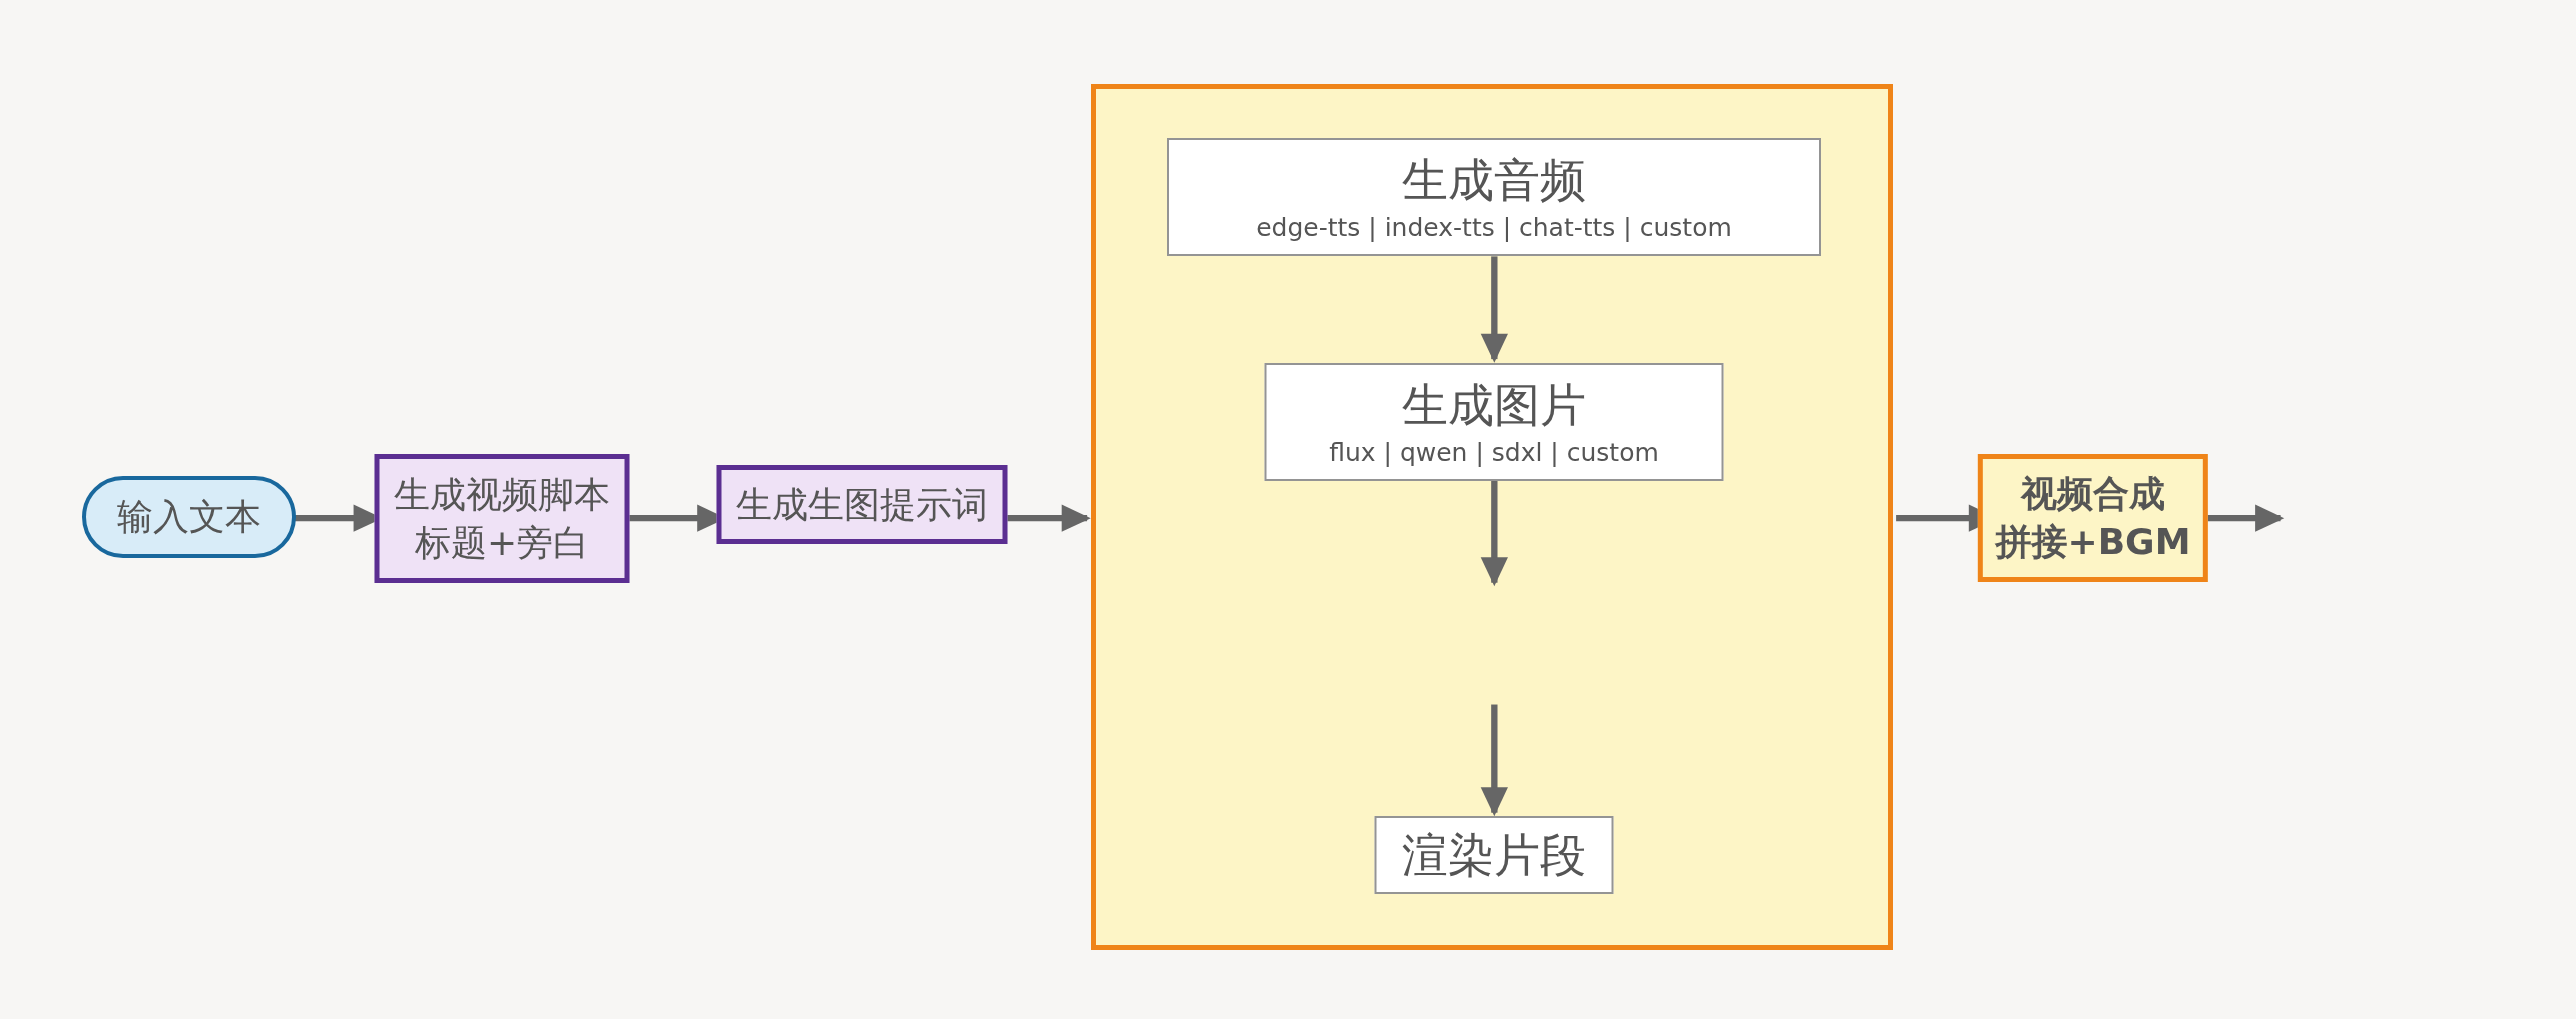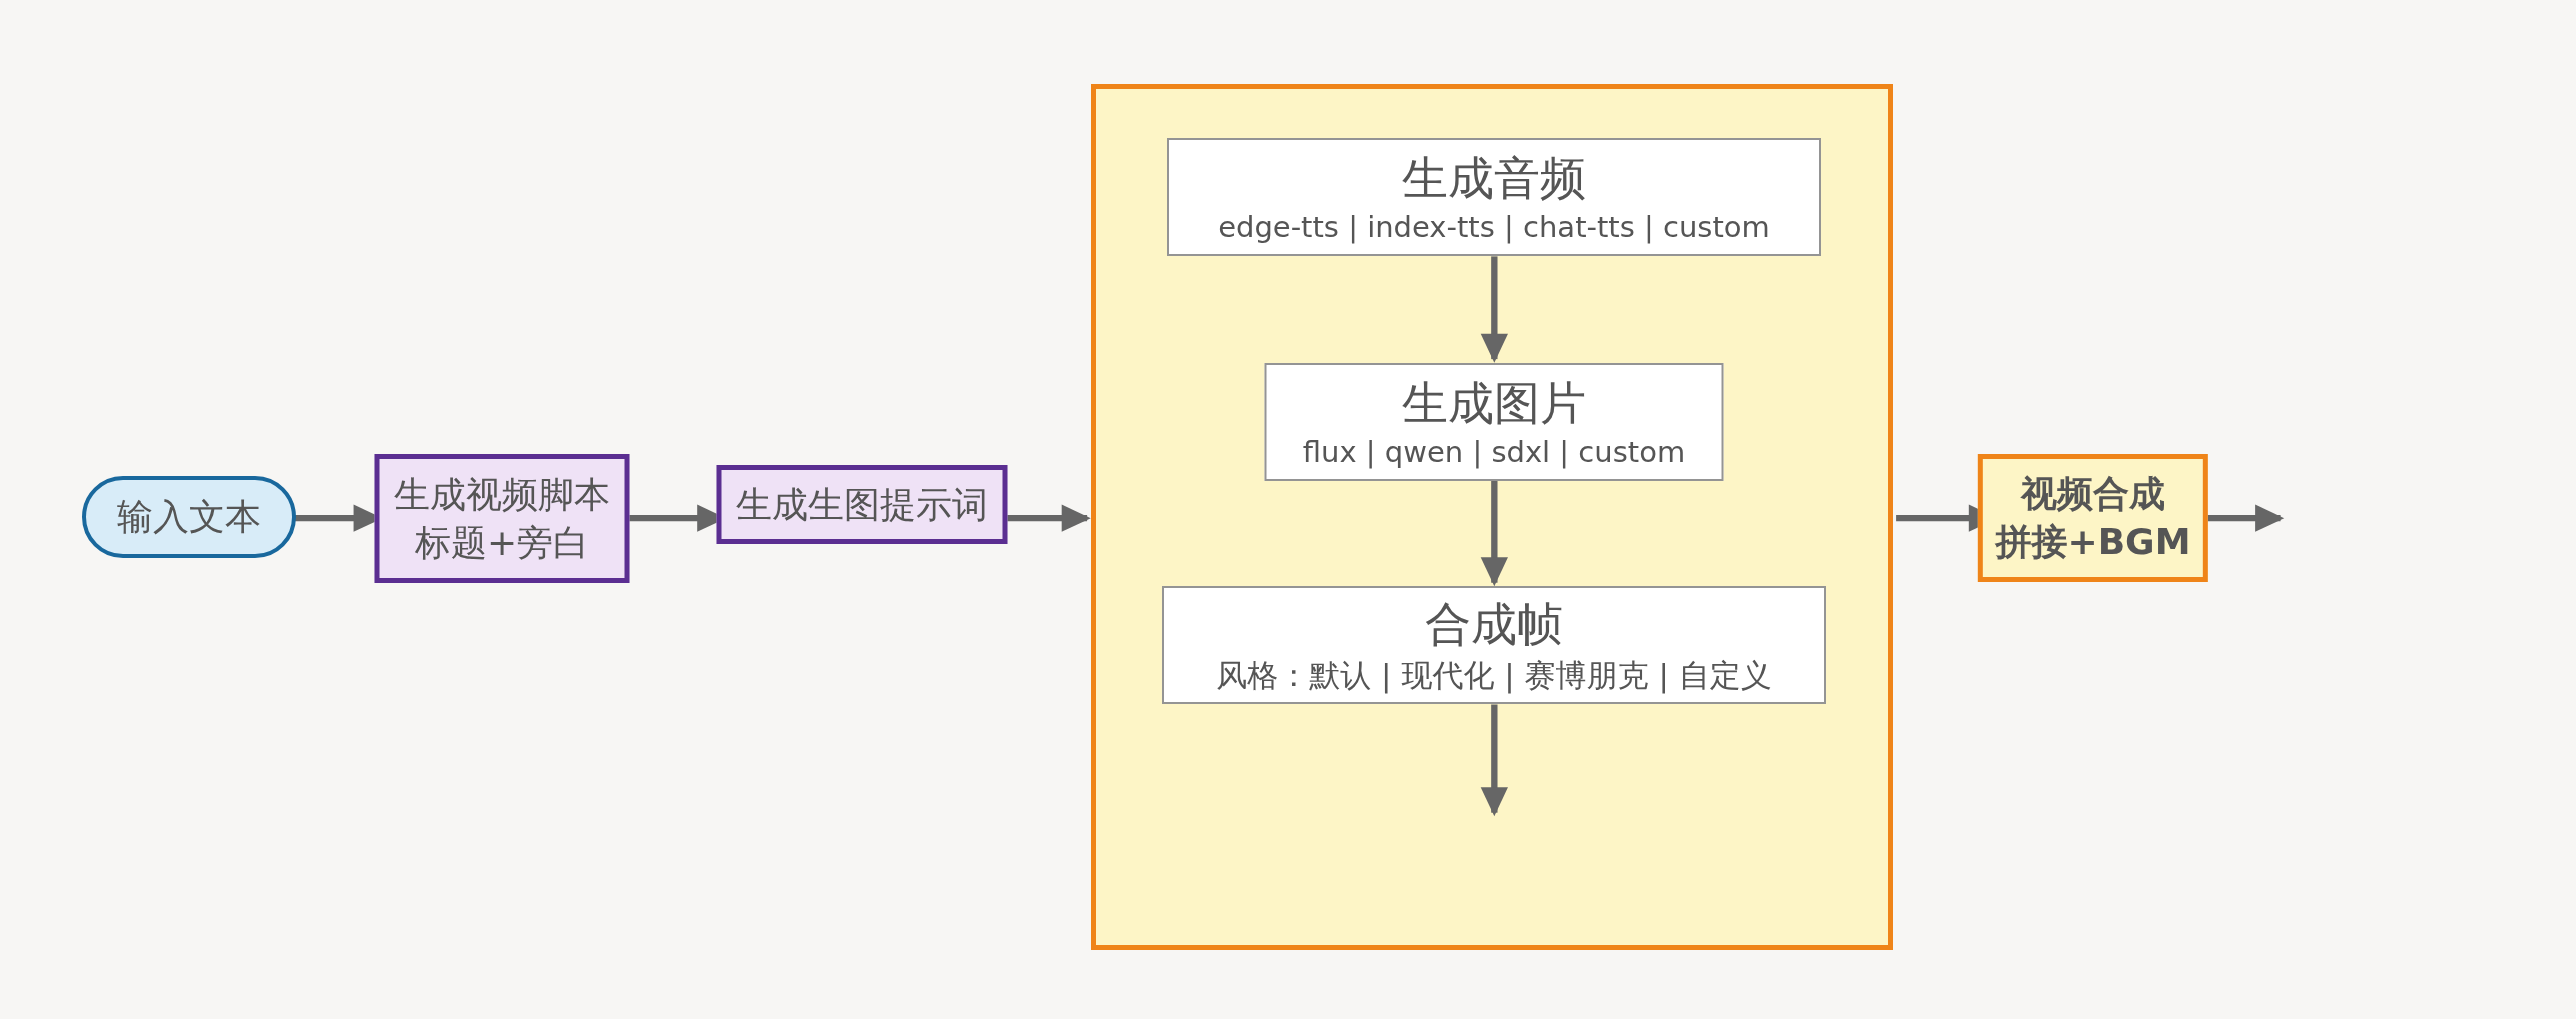--- a/index.html
+++ b/index.html
@@ -65,21 +65,21 @@
     padding: 0 12.7px;
     font-weight: bold;
   }
   .step {
     background: var(--step-fill);
     border: 2.7px solid var(--step-border);
     padding: 0 25.5px;
   }
   .step .title { font-size: 46px; }
   .step .sub { font-size: 31px; }
-  .step .sub.latin { font-size: 29px; }
+  .step .sub.latin { font-size: 25px; }
 </style>
 </head>
 <body>
 
 <div class="canvas">
 
   <div class="group-rect" style="left:1091px; top:84px; width:802px; height:866px;"></div>
 
   <svg class="edges" width="2576" height="1020" viewBox="0 0 2834 1122">
     <defs>
@@ -113,25 +113,24 @@
   <div class="node step" style="left:1494px; top:138px; height:118px; min-width:654px;">
     <span class="title">生成音频</span>
     <span class="sub latin">edge-tts | index-tts | chat-tts | custom</span>
   </div>
 
   <div class="node step" style="left:1494px; top:363px; height:118px; min-width:459px;text-align:right;">
     <span class="title">生成图片</span>
     <span class="sub latin">flux | qwen | sdxl | custom</span>
   </div>
 
-  <div class="node step" style="left:1494px; top:586px; height:118px; min-width:664px;">
-    <span class="title">合成帧</span>
-    <span class="sub">风格：默认 | 现代化 | 赛博朋克 | 自定义</span>
+
+  <div class="node step" style="left:1494px; top:816px; height:78px; min-width:173px;">
+    <span class="title">渲染片段</span>
   </div>
-
 
   <div class="node group-node" style="left:2093px; top:454px; height:128px; min-width:192px;">
     <span>视频合成</span>
     <span>拼接+BGM</span>
   </div>
 
 
 </div>
 
 

